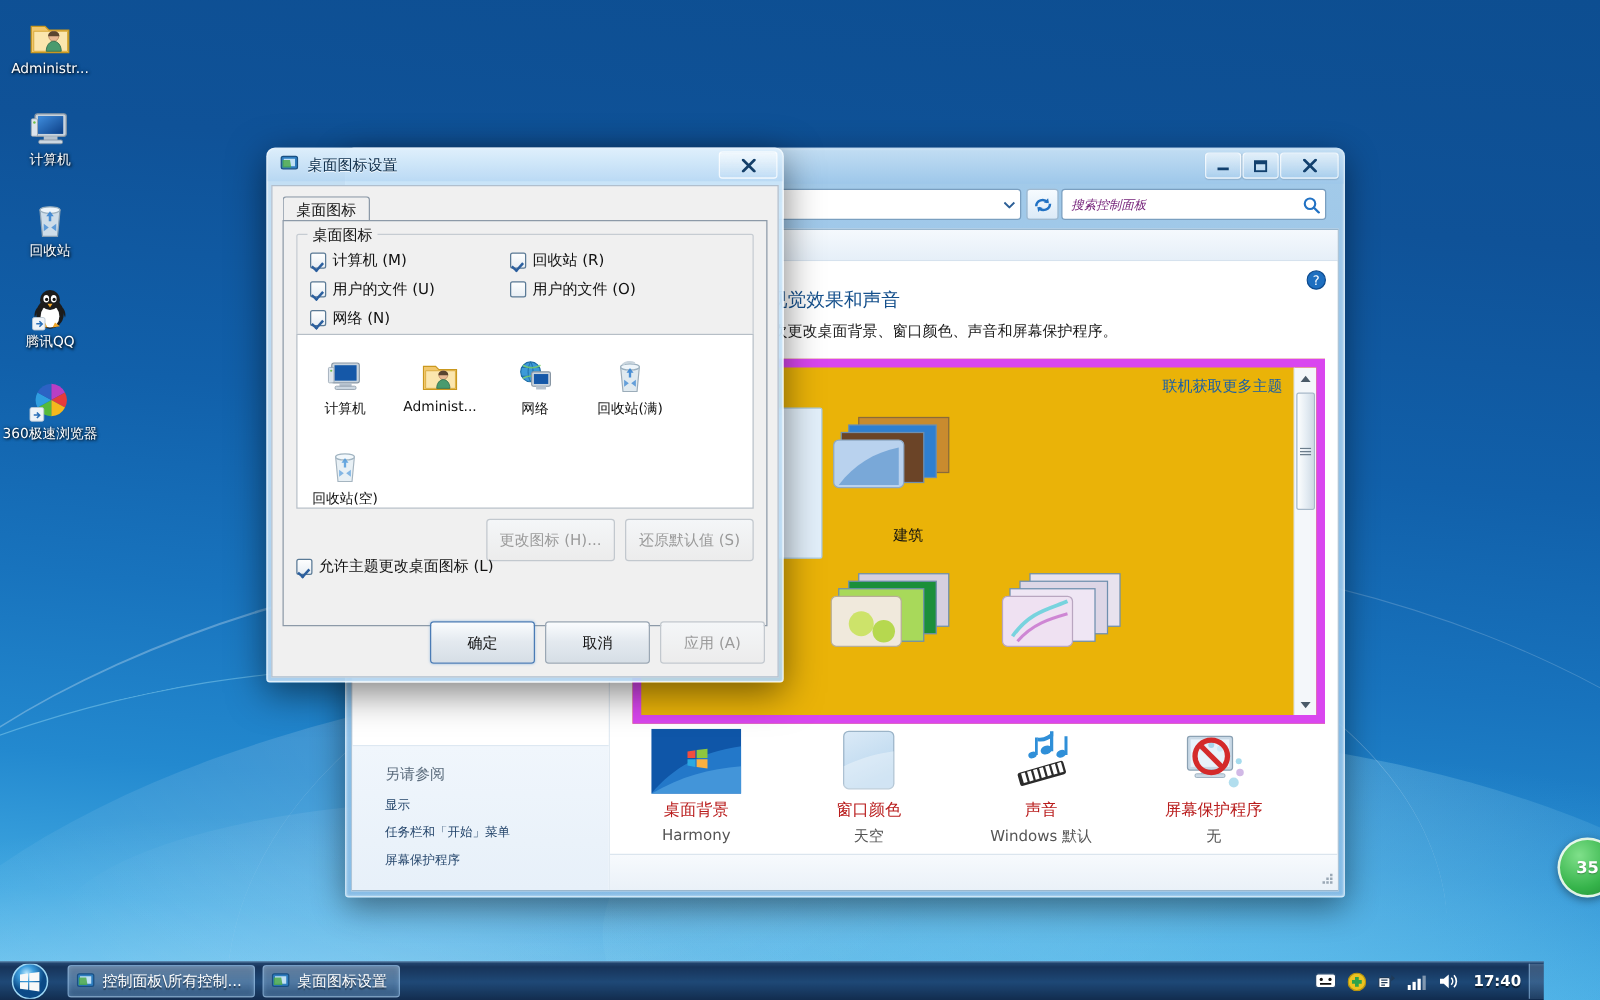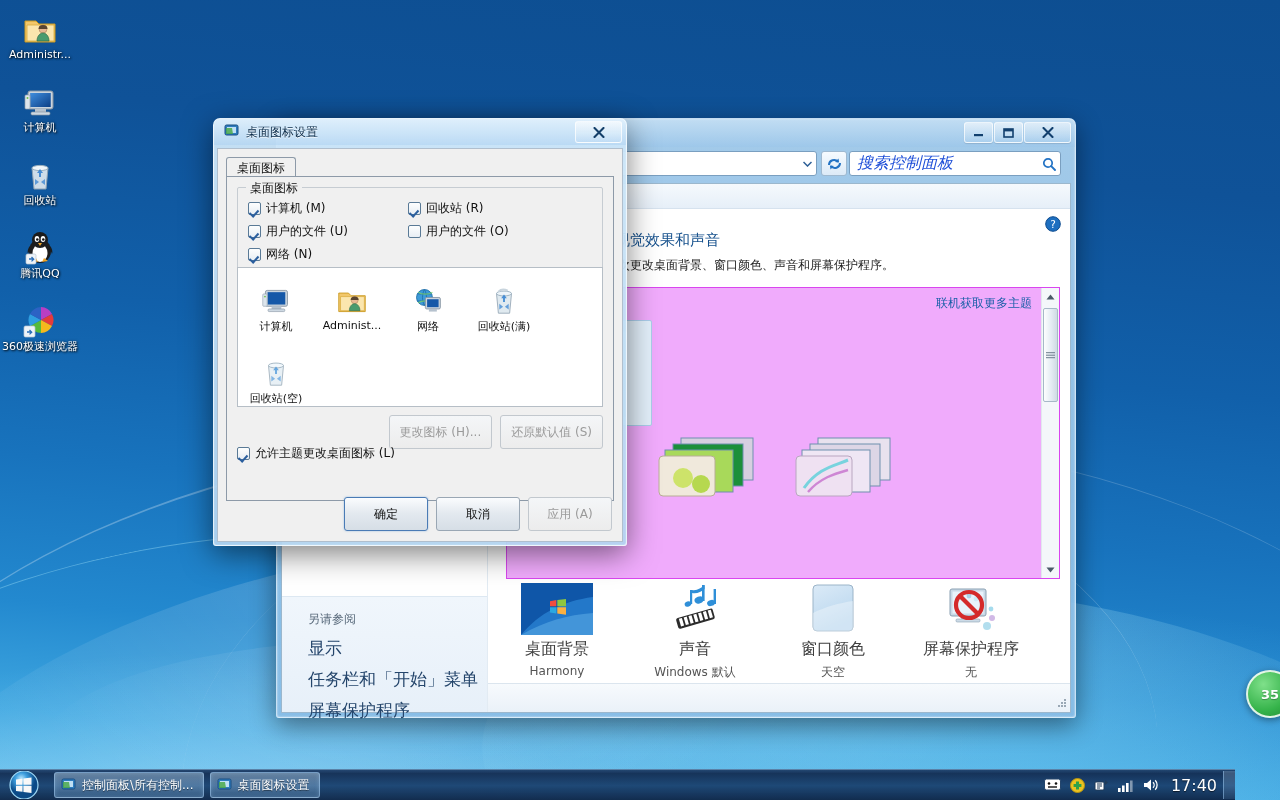--- a/index.html
+++ b/index.html
@@ -68,61 +68,61 @@
   #cp-toolbar{height:36px;position:relative;}
   #addr-wrap{position:absolute;left:10px;top:4px;right:258px;height:23px;
     background:#fff;border:1px solid #7a9fc0;border-radius:3px;display:flex;align-items:center;}
   #addr-text{flex:1;padding-left:6px;color:#222;font-size:12px;white-space:nowrap;overflow:hidden;}
   #addr-drop{width:18px;height:21px;display:flex;align-items:center;justify-content:center;}
   #refresh-btn{position:absolute;right:228px;top:4px;width:24px;height:23px;
     border:1px solid #9fb9d0;border-radius:3px;display:flex;align-items:center;justify-content:center;
     background:linear-gradient(180deg,#f6fbff,#dceaf7);cursor:pointer;}
   #search-wrap{position:absolute;right:14px;top:4px;width:210px;height:23px;background:#fff;
     border:1px solid #7a9fc0;border-radius:3px;display:flex;align-items:center;}
-  #search-ph{flex:1;padding-left:7px;color:#1d4ed8;font-style:italic;font-size:16px;}
+  #search-ph{flex:1;padding-left:7px;color:#701a75;font-style:italic;font-size:10px;}
   #search-ico{width:22px;display:flex;align-items:center;justify-content:center;}
 
   
   #cp-client{position:absolute;left:4px;right:4px;top:64px;bottom:4px;background:#fff;
     border:1px solid #9bb7cd;box-sizing:border-box;display:flex;flex-direction:column;}
   #cp-menurow{height:24px;background:linear-gradient(180deg,#f5f9fd,#e6eff8);border-bottom:1px solid #d6e2ee;}
   #cp-body{flex:1;display:flex;min-height:0;position:relative;}
   #cp-nav{width:205px;background:#fff;border-right:1px solid #e2ebf3;display:flex;flex-direction:column;}
   #cp-nav-top{flex:1;}
   #cp-seealso{background:linear-gradient(180deg,#f0f6fc,#e7f0f9);border-top:1px solid #dde8f2;
     padding:14px 0 16px 26px;height:116px;box-sizing:border-box;}
   #cp-seealso .hd{color:#5a6b7c;font-size:12px;margin-bottom:9px;}
-  #cp-seealso a{display:block;color:#24456b;font-size:17px;margin-bottom:8px;text-decoration:none;cursor:pointer;}
+  #cp-seealso a{display:block;color:#24456b;font-size:10px;margin-bottom:8px;text-decoration:none;cursor:pointer;}
   #cp-main{flex:1;position:relative;overflow:hidden;background:#fff;}
   #help-ico{position:absolute;right:9px;top:7px;width:16px;height:16px;cursor:pointer;}
   #cp-head{padding:22px 0 0 22px;}
   #cp-head h1{margin:0;font-size:15px;font-weight:normal;color:#15508c;}
   #cp-head p{margin:7px 0 0 0;font-size:12px;color:#1b1b1b;}
   #theme-list{position:absolute;left:18px;right:10px;top:78px;bottom:133px;
-    border:1px solid #d946ef;background:#f0abfc;overflow:hidden;}
+    border:7px solid #d946ef;background:#eab308;overflow:hidden;}
   #theme-inner{position:absolute;left:0;right:17px;top:0;bottom:0;overflow:hidden;}
   #online-link{position:absolute;right:10px;top:7px;color:#1a5fa8;font-size:12px;cursor:pointer;}
   #theme-grid{position:absolute;left:8px;top:32px;right:4px;}
   .trow{display:flex;}
   .tcell{width:137px;padding:4px 2px 10px 2px;text-align:center;position:relative;box-sizing:border-box;}
   .tcell.sel{background:#e3f0fb;border:1px solid #aacdea;border-radius:2px;}
   .tstack{height:86px;position:relative;margin:0 auto;width:128px;}
   .tname{font-size:12px;color:#111;margin-top:4px;}
   
   #tsb{position:absolute;right:0;top:0;bottom:0;width:17px;background:#f4f7fa;border-left:1px solid #e2e8ee;}
   .sbarrow{height:17px;display:flex;align-items:center;justify-content:center;cursor:pointer;}
   #tsb-thumb{position:absolute;left:1px;right:1px;top:20px;height:92px;border-radius:2px;
     border:1px solid #a6b8c8;background:linear-gradient(90deg,#fdfefe,#e4ecf3 55%,#cfdae4);
     display:flex;align-items:center;justify-content:center;cursor:pointer;}
   
   #cp-bottom{position:absolute;left:0;right:0;bottom:30px;height:103px;display:flex;
     align-items:flex-start;padding-top:2px;}
   .bitem{width:138px;text-align:center;cursor:pointer;}
   .bicon{height:60px;display:flex;align-items:center;justify-content:center;}
-  .btitle{color:#404040;font-size:16px;}
+  .btitle{color:#b91c1c;font-size:13px;}
   .bsub{color:#555;font-size:12px;margin-top:4px;}
   #cp-status{position:absolute;left:0;right:0;bottom:0;height:28px;
     background:linear-gradient(180deg,#f7fafd,#eaf1f8);border-top:1px solid #dbe5ee;}
   #grip{position:absolute;right:3px;bottom:3px;width:12px;height:12px;}
 
   
   #dlg{
     position:absolute;left:213px;top:118px;width:414px;height:428px;
     border-radius:7px 7px 3px 3px;box-sizing:border-box;
     background:linear-gradient(180deg,rgba(205,230,248,0.96),rgba(178,212,240,0.94));
@@ -180,21 +180,21 @@
     border-top:1px solid rgba(150,200,240,0.55);display:flex;align-items:center;}
   #startorb{width:48px;height:30px;display:flex;align-items:center;justify-content:center;cursor:pointer;}
   .tbtn{height:24px;margin-left:6px;padding:0 9px 0 6px;display:flex;align-items:center;gap:6px;
     border-radius:3px;border:1px solid rgba(170,210,245,0.55);
     background:linear-gradient(180deg,rgba(205,232,252,0.42),rgba(120,175,225,0.3));
     color:#fff;font-size:12px;text-shadow:0 1px 1px rgba(0,0,0,0.55);max-width:150px;cursor:pointer;
     box-shadow:0 0 4px rgba(180,225,255,0.25) inset;}
   .tbtn .tl{overflow:hidden;white-space:nowrap;text-overflow:ellipsis;}
   #tray{margin-left:auto;display:flex;align-items:center;gap:9px;padding-right:6px;}
   #tray .ti{display:flex;align-items:center;cursor:pointer;}
-  #clock{color:#fff;font-size:16px;text-shadow:0 1px 1px rgba(0,0,0,0.6);padding:0 6px;cursor:pointer;}
+  #clock{color:#fff;font-size:12px;text-shadow:0 1px 1px rgba(0,0,0,0.6);padding:0 6px;cursor:pointer;font-weight:bold;}
   #showdesk{width:11px;height:28px;border-left:1px solid rgba(160,205,245,0.5);
     background:linear-gradient(180deg,rgba(210,235,255,0.22),rgba(140,190,235,0.12));cursor:pointer;}
   
   #float360{position:absolute;right:-14px;bottom:82px;width:44px;height:44px;border-radius:50%;
     background:radial-gradient(circle at 35% 28%,#7fe08a,#35b34a 62%,#238c36);
     border:2px solid rgba(255,255,255,0.85);box-shadow:0 2px 7px rgba(0,0,0,0.4);
     color:#fff;font-size:13px;font-weight:bold;display:flex;align-items:center;justify-content:center;
     text-shadow:0 1px 1px rgba(0,0,0,0.3);cursor:pointer;}
 </style>
 </head>
@@ -391,20 +391,32 @@
                   <div class="tstack">
                     <svg width="128" height="86" viewBox="0 0 128 86">
                       <rect x="12" y="8" width="66" height="44" fill="#16529c" stroke="#6f8fae"></rect>
                       <rect x="2" y="22" width="58" height="40" rx="4" fill="#cfe0f2" stroke="#8fa9c4"></rect>
                       <rect x="6" y="26" width="50" height="32" rx="2" fill="#2d7ccf"></rect>
                     </svg>
                   </div>
                   <div class="tname"></div>
                 </div>
 
+                <div class="tcell">
+                  <div class="tstack">
+                    <svg width="128" height="86" viewBox="0 0 128 86">
+                      <rect x="24" y="4" width="72" height="44" fill="#c98b2e" stroke="#8a6a3a"></rect>
+                      <rect x="16" y="10" width="70" height="42" fill="#2f7fd0" stroke="#6f8fae"></rect>
+                      <rect x="10" y="16" width="66" height="40" fill="#6b4427" stroke="#6f8fae"></rect>
+                      <rect x="4" y="22" width="56" height="38" rx="4" fill="#b9d2ee" stroke="#8fa9c4"></rect>
+                      <path d="M8 58c12-16 28-26 48-30v30z" fill="#4f8cc9" opacity=".6"></path>
+                    </svg>
+                  </div>
+                  <div class="tname">建筑</div>
+                </div>
 
               </div>
 
               <div class="trow" style="margin-top:6px;">
                 <div class="tcell">
                   <div class="tstack">
                     <svg width="128" height="86" viewBox="0 0 128 86">
                       <rect x="10" y="6" width="56" height="40" fill="#7a3b2b" stroke="#6f8fae"></rect>
                       <rect x="2" y="14" width="56" height="40" rx="3" fill="#c4a58f" stroke="#8a7a66"></rect>
                     </svg>
@@ -474,20 +486,37 @@
                   <path d="M7.3 8.3H16v7.4l-8.7-1.2z" fill="#fbb040"></path>
                 </g>
               </svg>
             </div>
             <div class="btitle">桌面背景</div>
             <div class="bsub">Harmony</div>
           </div>
 
           <div class="bitem">
             <div class="bicon">
+              <svg width="52" height="52" viewBox="0 0 52 52">
+                <rect x="6" y="2" width="40" height="46" rx="4" fill="url(#wc)" stroke="#9bb4c8"></rect>
+                <defs>
+                    <linearGradient id="wc" x1="0" y1="0" x2="0.4" y2="1">
+                  <stop offset="0" stop-color="#dbeaf7"></stop>
+                      <stop offset="1" stop-color="#b8d6ee"></stop>
+                    </linearGradient>
+                  </defs>
+                <path d="M6 30c12-6 26-10 40-12v28a4 4 0 0 1-4 4H10a4 4 0 0 1-4-4z" fill="#fff" opacity=".35"></path>
+              </svg>
+            </div>
+            <div class="btitle">窗口颜色</div>
+            <div class="bsub">天空</div>
+          </div>
+
+          <div class="bitem">
+            <div class="bicon">
               <svg width="58" height="52" viewBox="0 0 58 52">
                 <g transform="rotate(-16 30 34)">
                   <rect x="10" y="30" width="38" height="11" rx="2" fill="#2b2b2b"></rect>
                   <g fill="#fff">
                     <rect x="13" y="31" width="3.2" height="8"></rect>
                       <rect x="18" y="31" width="3.2" height="8"></rect>
                     <rect x="23" y="31" width="3.2" height="8"></rect>
                       <rect x="28" y="31" width="3.2" height="8"></rect>
                     <rect x="33" y="31" width="3.2" height="8"></rect>
                       <rect x="38" y="31" width="3.2" height="8"></rect>
@@ -504,37 +533,20 @@
                   <path d="M26 7c5 1 9 -2 12.6 -5v4C35 9 31 11 26 10z"></path>
                 </g>
               </svg>
             </div>
             <div class="btitle">声音</div>
             <div class="bsub">Windows 默认</div>
           </div>
 
           <div class="bitem">
             <div class="bicon">
-              <svg width="52" height="52" viewBox="0 0 52 52">
-                <rect x="6" y="2" width="40" height="46" rx="4" fill="url(#wc)" stroke="#9bb4c8"></rect>
-                <defs>
-                    <linearGradient id="wc" x1="0" y1="0" x2="0.4" y2="1">
-                  <stop offset="0" stop-color="#dbeaf7"></stop>
-                      <stop offset="1" stop-color="#b8d6ee"></stop>
-                    </linearGradient>
-                  </defs>
-                <path d="M6 30c12-6 26-10 40-12v28a4 4 0 0 1-4 4H10a4 4 0 0 1-4-4z" fill="#fff" opacity=".35"></path>
-              </svg>
-            </div>
-            <div class="btitle">窗口颜色</div>
-            <div class="bsub">天空</div>
-          </div>
-
-          <div class="bitem">
-            <div class="bicon">
               <svg width="58" height="52" viewBox="0 0 58 52">
                 <rect x="8" y="6" width="36" height="27" rx="2" fill="#c9d9e6" stroke="#8ba1b3"></rect>
                 <rect x="10.5" y="8.5" width="31" height="22" fill="#e8f2fa"></rect>
                 <circle cx="20" cy="15" r="2.4" fill="#bfe0f0"></circle>
                   <circle cx="27" cy="13" r="2.4" fill="#a8d4ea"></circle>
                 <circle cx="34" cy="16" r="2.4" fill="#cdeaf7"></circle>
                 <rect x="19" y="33" width="14" height="4" fill="#b6c6d4"></rect>
                 <rect x="14" y="36" width="24" height="3" rx="1.2" fill="#ccdae6" stroke="#8ba1b3" stroke-width=".6"></rect>
                 <circle cx="45" cy="43" r="4" fill="#9fd6ea" opacity=".8"></circle>
                 <circle cx="50" cy="35" r="3" fill="#c6a8e0" opacity=".8"></circle>

